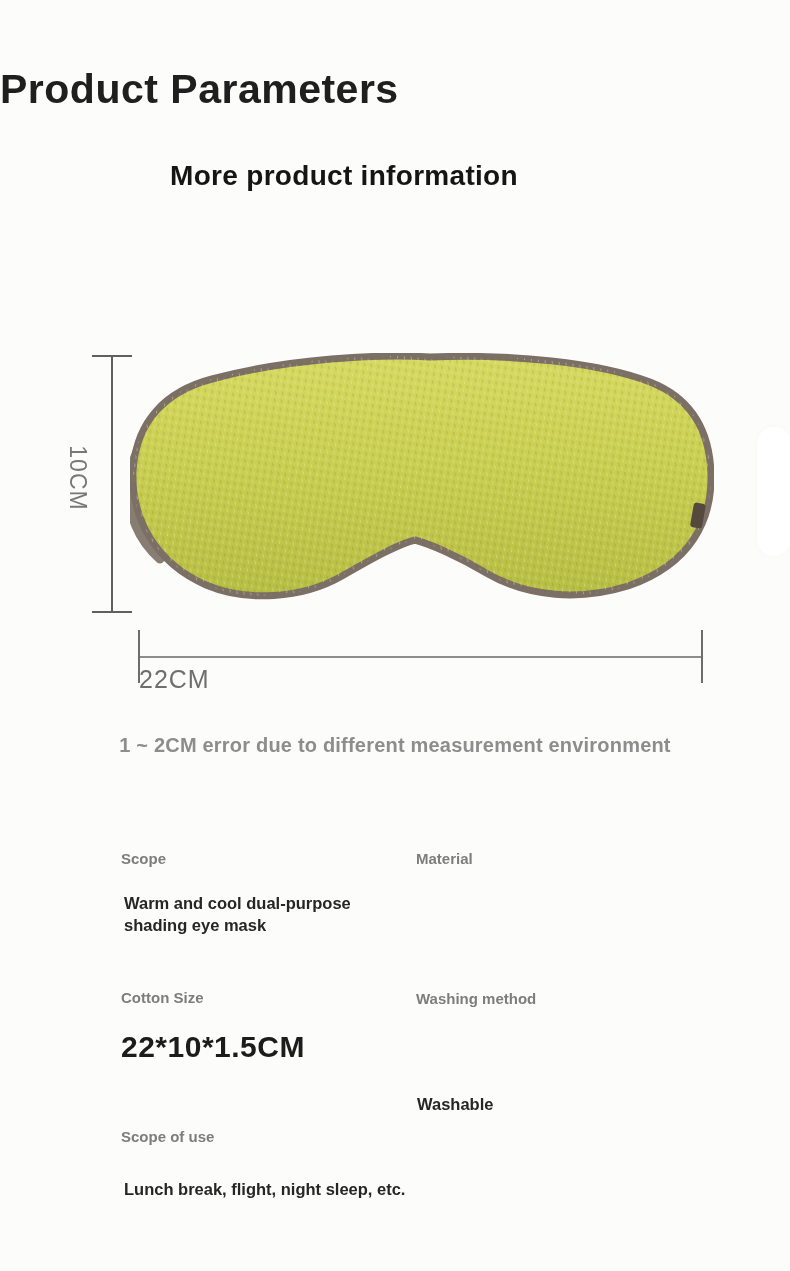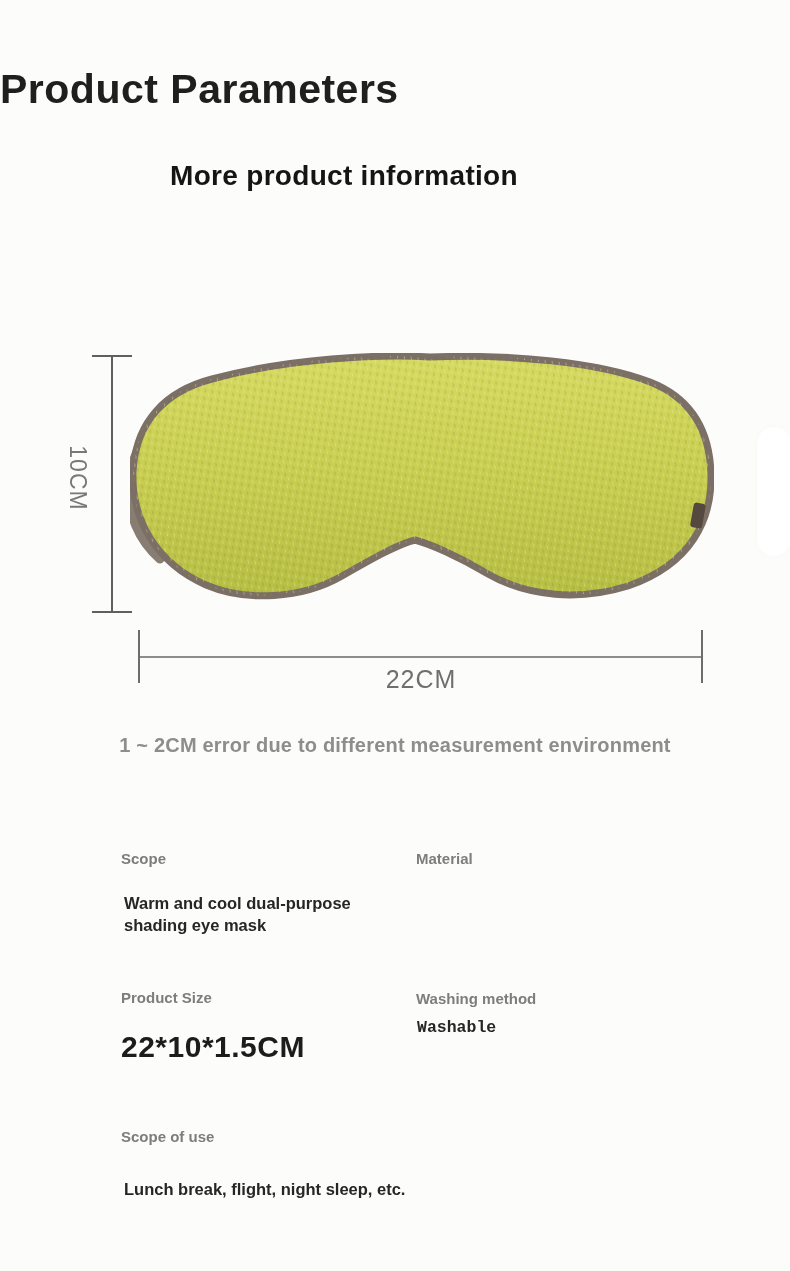--- a/index.html
+++ b/index.html
@@ -24,38 +24,38 @@
   .cap-top{top:355px;} .cap-bottom{top:611px;}
   .dim-h-line{left:139px;top:656px;width:564px;height:2px;background:#8d8d8d;}
   .dim-cap-v{top:630px;width:2px;height:53px;background:#6d6d6d;}
   .cap-left{left:138px;} .cap-right{left:701px;}
   .height-label{
     position:absolute;left:33px;top:465px;width:90px;height:26px;
     text-align:center;font-size:23px;color:#787878;
     transform:rotate(90deg);letter-spacing:1px;
   }
   .width-label{
-    position:absolute;left:139px;top:665px;width:564px;text-align:center;
+    position:absolute;left:139px;top:665px;width:564px;text-align:left;
     font-size:25px;color:#6f6f6f;letter-spacing:1px;
   }
   .measure-note{
     position:absolute;left:0;top:734px;width:790px;text-align:center;
     font-size:20px;font-weight:700;color:#8d8d8d;letter-spacing:.2px;
   }
   
   .spec-label{position:absolute;font-size:15px;font-weight:600;color:#7d7d7d;}
   .spec-value{position:absolute;font-size:16.5px;font-weight:700;color:#262626;}
   .l-name{left:121px;top:850px;}
   .l-material{left:416px;top:850px;}
   .v-name{left:124px;top:892px;width:245px;line-height:22px;}
   .v-material{left:417px;top:891px;width:340px;}
   .l-size{left:121px;top:989px;}
   .l-washing{left:416px;top:990px;}
   .v-size{left:121px;top:1030px;font-size:30px;letter-spacing:.5px;color:#1c1c1c;}
-  .v-washing{left:417px;top:1018px;font-family:Liberation Mono, monospace;}
+  .v-washing{left:417px;top:1095px;}
   .l-scope{left:121px;top:1128px;}
   .v-scope{left:124px;top:1180px;width:420px;}
   
   .edge-strip{
     position:absolute;left:757px;top:427px;width:34px;height:129px;
     background:#ffffff;border-radius:17px;box-shadow:0 0 10px rgba(0,0,0,0.02);
   }
 </style>
 </head>
 <body>
@@ -100,21 +100,21 @@
 
   <div class="measure-note">1 ~ 2CM error due to different measurement environment</div>
 
   <div class="edge-strip"></div>
 
   <div class="spec-label l-name">Scope</div>
   <div class="spec-value v-name">Warm and cool dual-purpose shading eye mask</div>
 
   <div class="spec-label l-material">Material</div>
 
-  <div class="spec-label l-size">Product Size</div>
+  <div class="spec-label l-size">Cotton Size</div>
   <div class="spec-value v-size">22*10*1.5CM</div>
 
   <div class="spec-label l-washing">Washing method</div>
   <div class="spec-value v-washing">Washable</div>
 
   <div class="spec-label l-scope">Scope of use</div>
   <div class="spec-value v-scope">Lunch break, flight, night sleep, etc.</div>
 
 </div>
 

